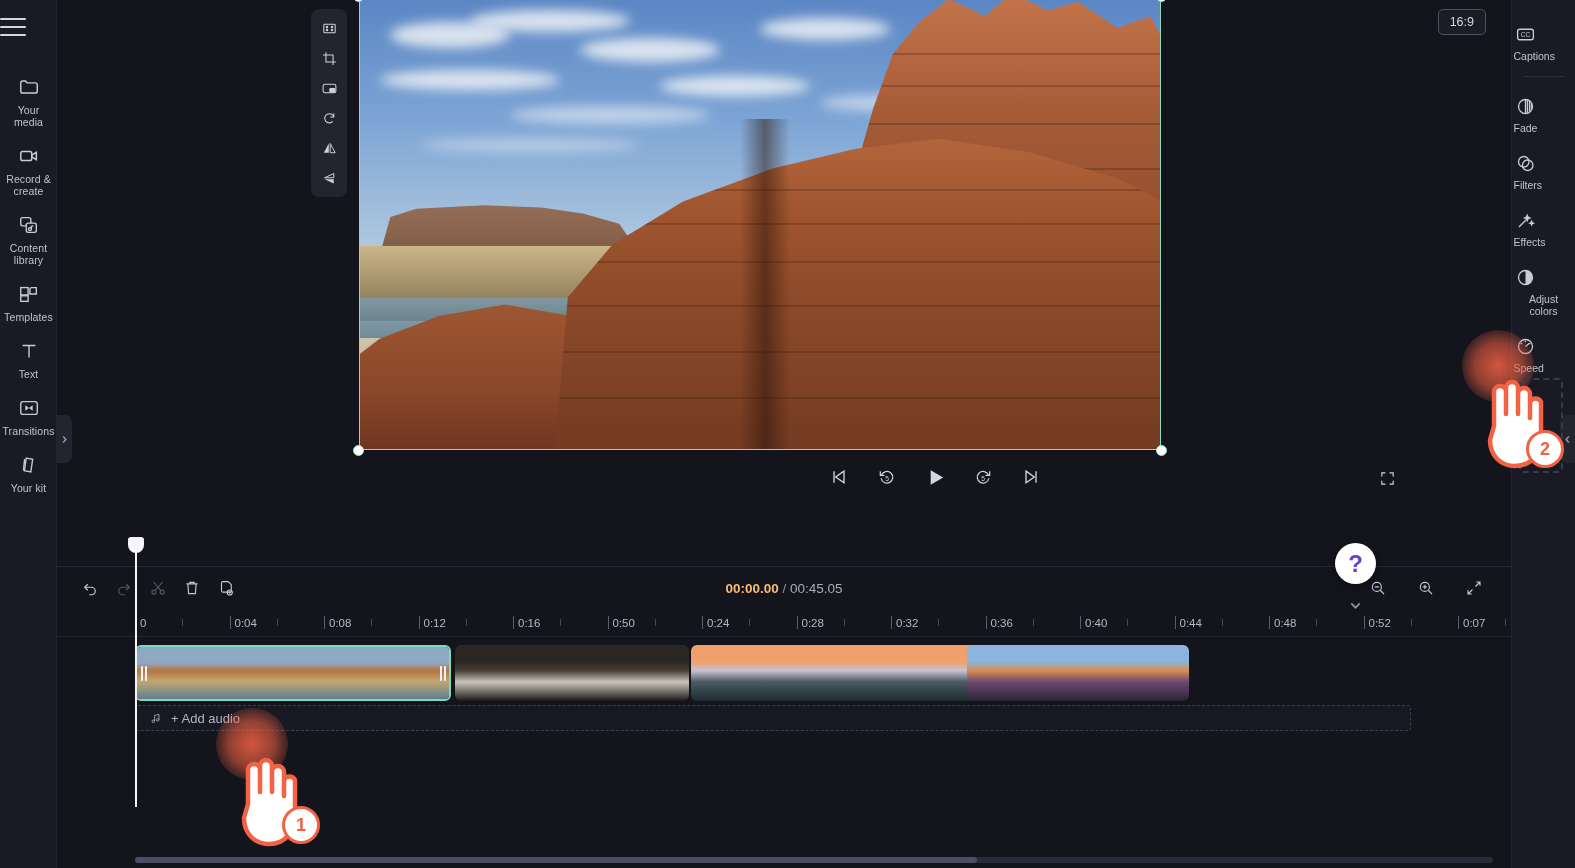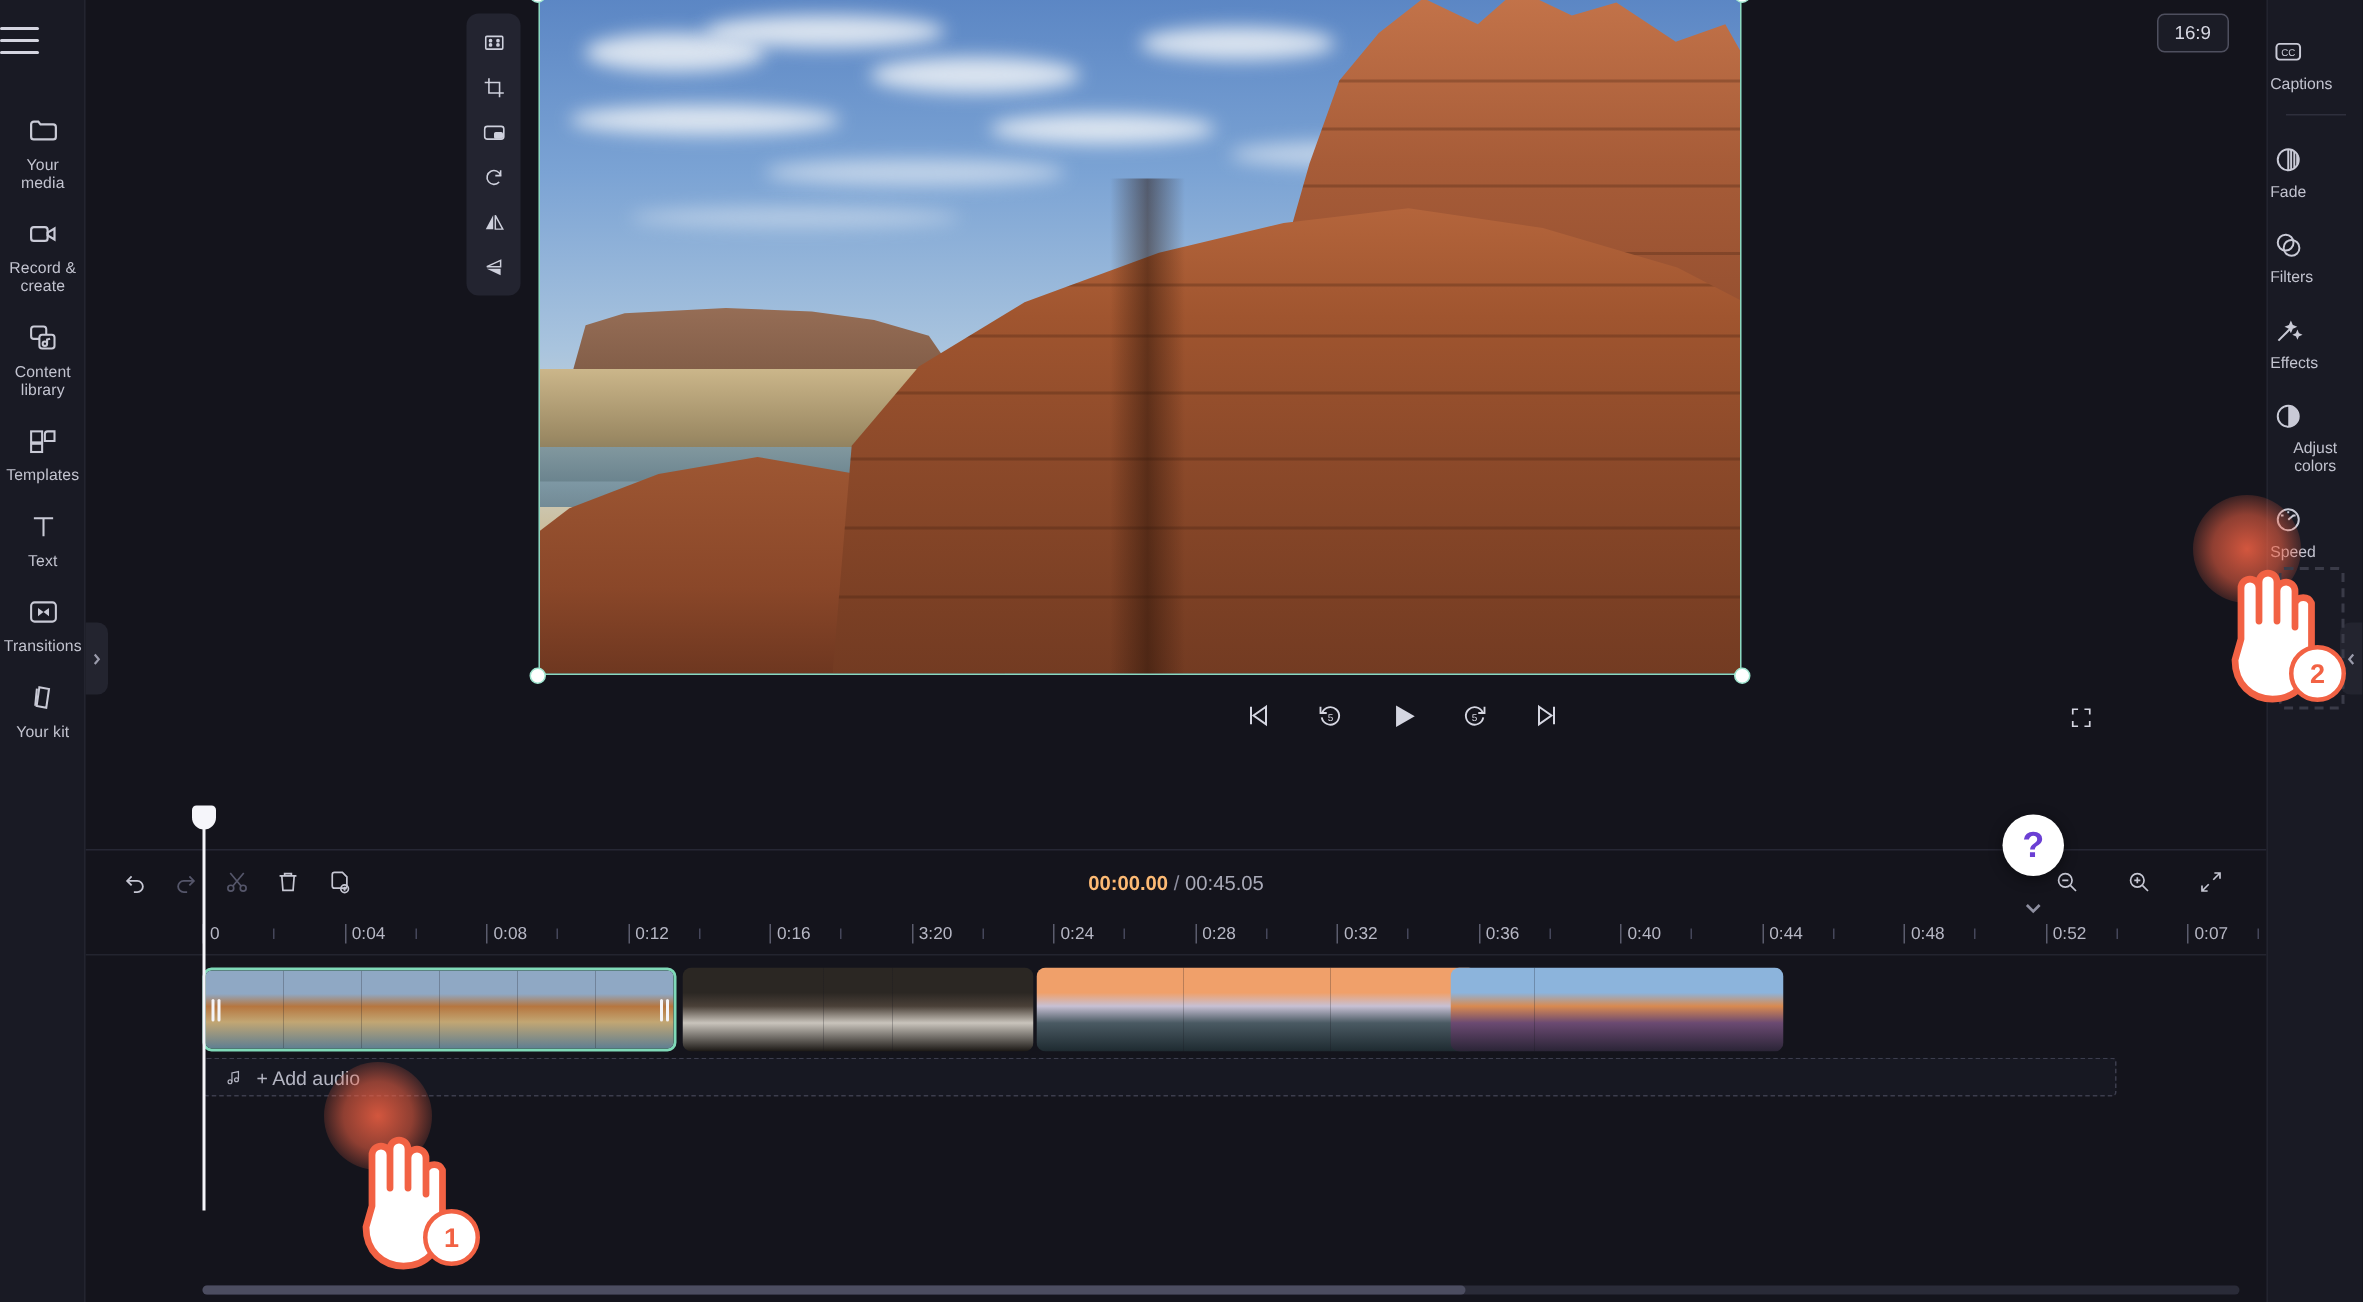--- a/index.html
+++ b/index.html
@@ -597,21 +597,21 @@
           <div class="tick" style="left: 267px;"></div>
           <div class="tick-lbl" style="left: 272px;">0:08</div>
           <div class="tick minor" style="left: 314.25px;"></div>
           <div class="tick" style="left: 361.5px;"></div>
           <div class="tick-lbl" style="left: 366.5px;">0:12</div>
           <div class="tick minor" style="left: 408.75px;"></div>
           <div class="tick" style="left: 456px;"></div>
           <div class="tick-lbl" style="left: 461px;">0:16</div>
           <div class="tick minor" style="left: 503.25px;"></div>
           <div class="tick" style="left: 550.5px;"></div>
-          <div class="tick-lbl" style="left: 555.5px;">3:20</div>
+          <div class="tick-lbl" style="left: 555.5px;">0:50</div>
           <div class="tick minor" style="left: 597.75px;"></div>
           <div class="tick" style="left: 645px;"></div>
           <div class="tick-lbl" style="left: 650px;">0:24</div>
           <div class="tick minor" style="left: 692.25px;"></div>
           <div class="tick" style="left: 739.5px;"></div>
           <div class="tick-lbl" style="left: 744.5px;">0:28</div>
           <div class="tick minor" style="left: 786.75px;"></div>
           <div class="tick" style="left: 834px;"></div>
           <div class="tick-lbl" style="left: 839px;">0:32</div>
           <div class="tick minor" style="left: 881.25px;"></div>

